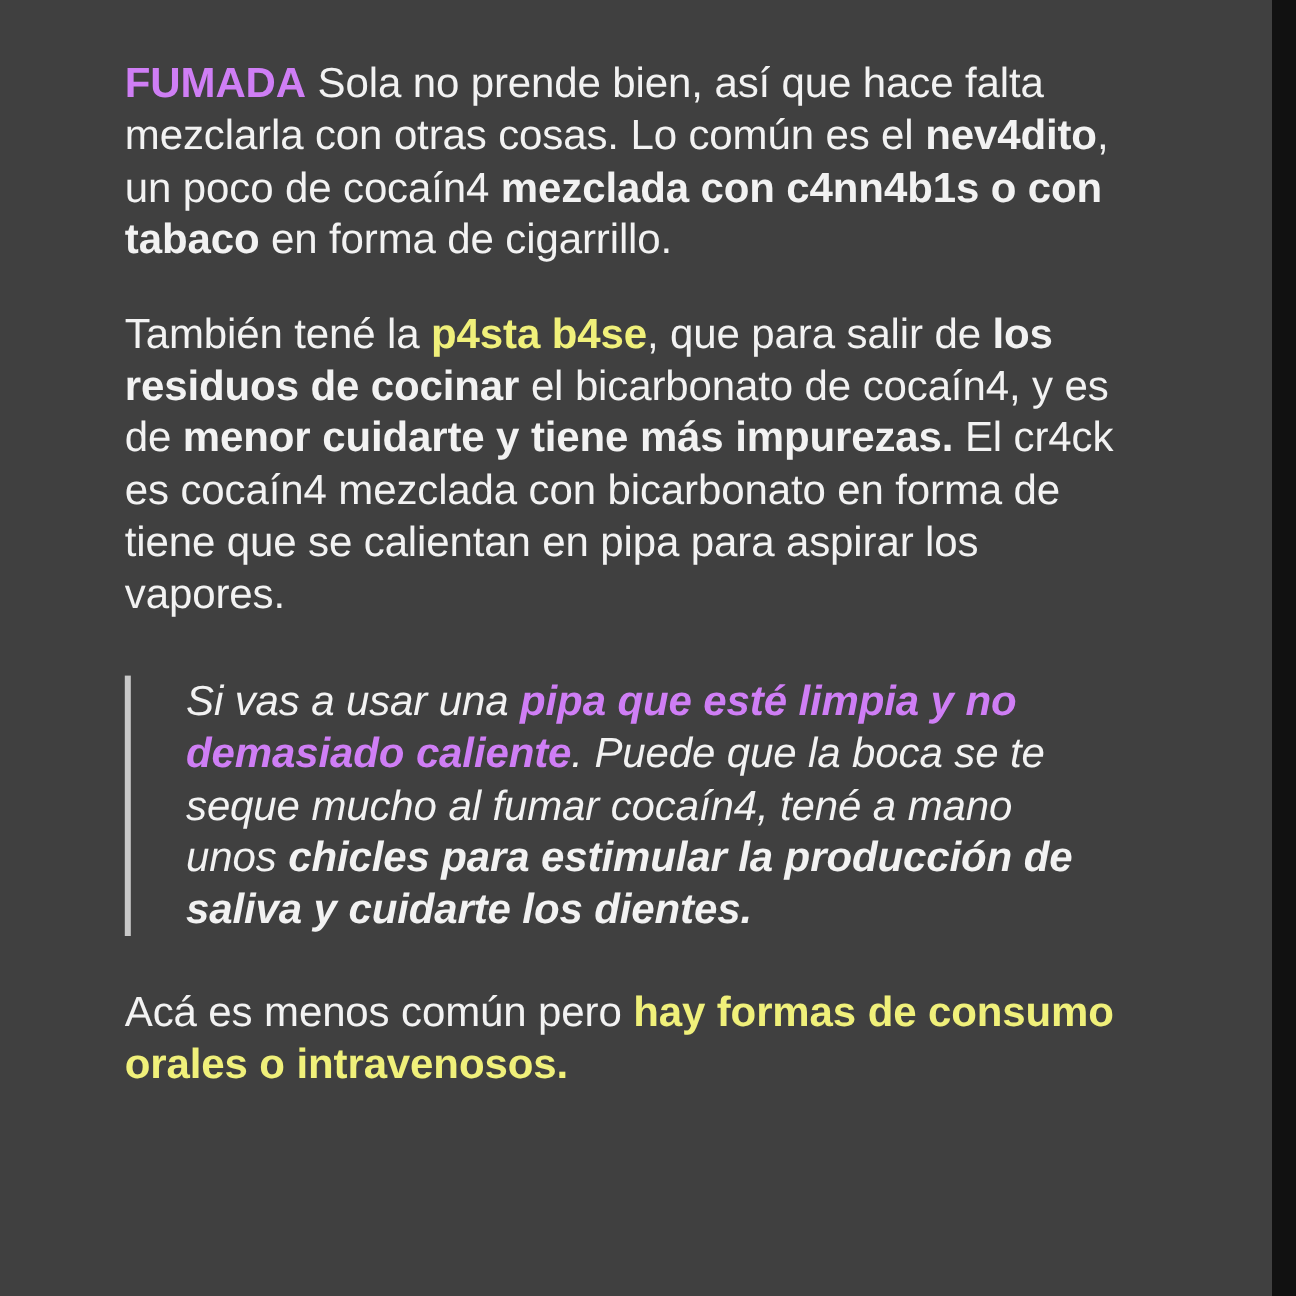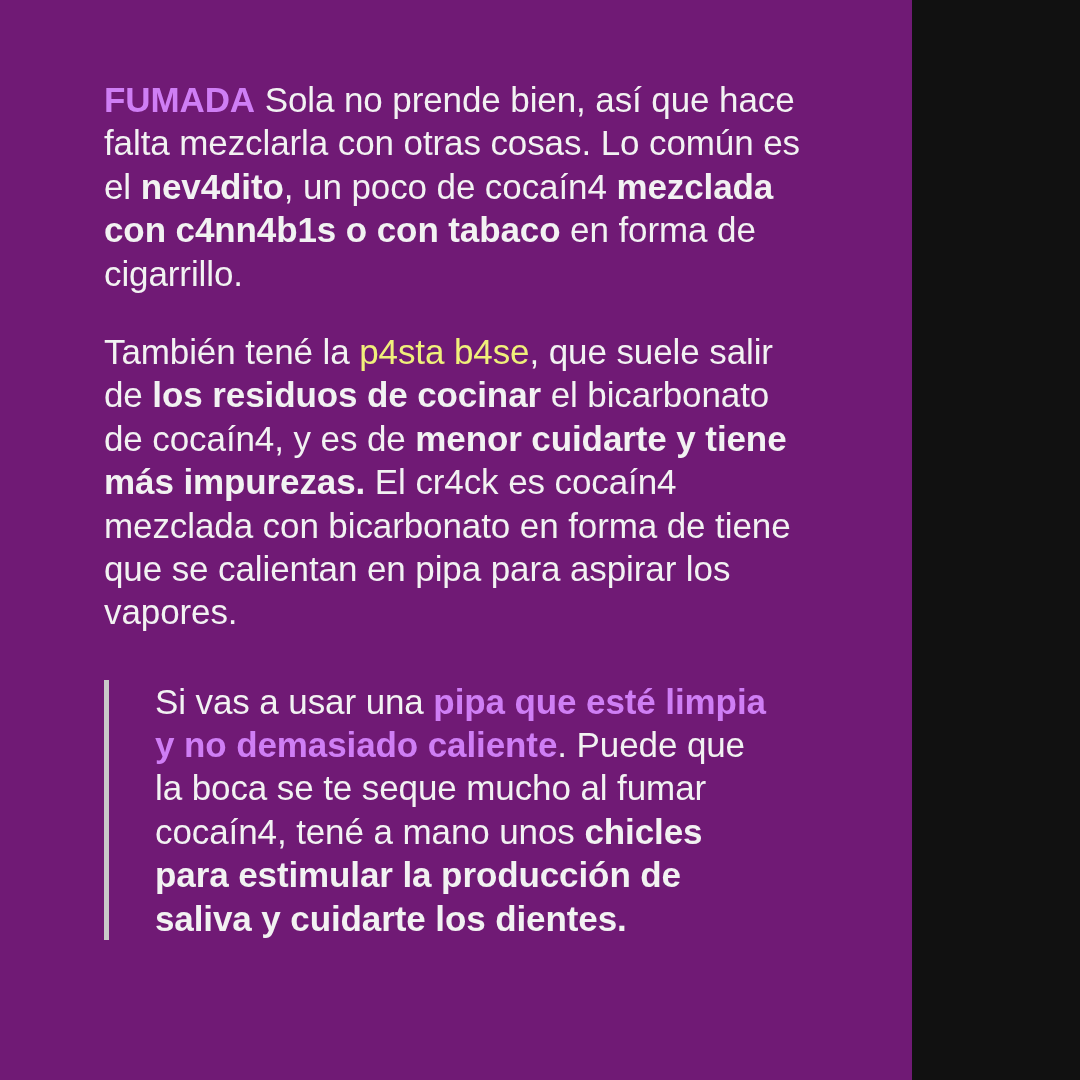--- a/index.html
+++ b/index.html
@@ -8,25 +8,25 @@
   }
   body {
     width: 1080px;
     height: 1080px;
     background: #111111;
     font-family: "Liberation Sans", sans-serif;
     overflow: hidden;
   }
   .card {
     position: relative;
-    width: 912px;
+    width: 1060px;
     height: 1080px;
-    background: #701a75;
+    background: #404040;
     box-sizing: border-box;
-    padding: 78px 104px 0 104px;
+    padding: 48px 104px 0 104px;
   }
   .block {
     color: #f2f2f2;
     font-size: 35px;
     line-height: 1.24;
     letter-spacing: -0.1px;
     font-weight: 400;
   }
   .block + .block {
     margin-top: 30px;
@@ -35,46 +35,50 @@
   .p2 { margin-top: 46px; }
   .p4 { margin-top: 42px; }
   .quote {
     margin-top: 46px;
     margin-left: 0;
     padding-left: 46px;
     border-left: 5px solid #c9c9c9;
   }
   .quote .block {
     margin-top: 0;
+    font-style: italic;
   }
   b, .bold {
     font-weight: 700;
   }
   .hl-purple {
     color: #cf7ef5;
     font-weight: 700;
   }
   .hl-yellow {
     color: #f0f07a;
-    font-weight: 400;
+    font-weight: 700;
   }
 </style>
 </head>
 <body>
 
 <div class="card">
 
   <p class="block p1">
     <span class="hl-purple">FUMADA</span><span> Sola no prende bien, así que hace falta mezclarla con otras cosas. Lo común es el </span><span class="bold">nev4dito</span><span>, un poco de cocaín4 </span><span class="bold">mezclada con c4nn4b1s o con tabaco</span><span> en forma de cigarrillo.</span>
   </p>
 
   <p class="block p2">
-    <span>También tené la </span><span class="hl-yellow">p4sta b4se</span><span>, que  suele salir de </span><span class="bold">los residuos de cocinar</span><span> el bicarbonato de cocaín4, y es de </span><span class="bold">menor cuidarte y tiene más impurezas.</span><span> El cr4ck es cocaín4 mezclada con bicarbonato en forma de tiene que se calientan en pipa para aspirar los vapores.</span>
+    <span>También tené la </span><span class="hl-yellow">p4sta b4se</span><span>, que  para salir de </span><span class="bold">los residuos de cocinar</span><span> el bicarbonato de cocaín4, y es de </span><span class="bold">menor cuidarte y tiene más impurezas.</span><span> El cr4ck es cocaín4 mezclada con bicarbonato en forma de tiene que se calientan en pipa para aspirar los vapores.</span>
   </p>
 
   <blockquote class="quote">
     <p class="block">
       <span>Si vas a usar una </span><span class="hl-purple">pipa que esté limpia y no demasiado caliente</span><span>. Puede que la boca se te seque mucho al fumar cocaín4, tené a mano unos </span><span class="bold">chicles para estimular la producción de saliva y cuidarte los dientes.</span>
     </p>
   </blockquote>
 
+  <p class="block p4">
+    <span>Acá es menos común pero </span><span class="hl-yellow">hay formas de consumo orales o intravenosos.</span>
+  </p>
 
 </div>
 
 </body></html>

